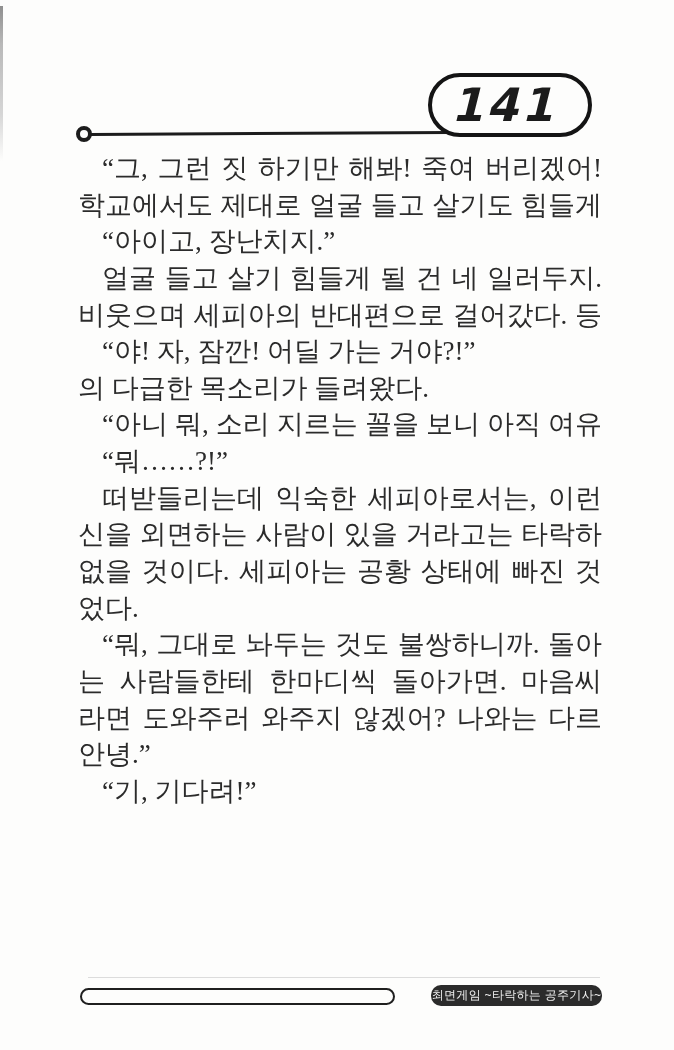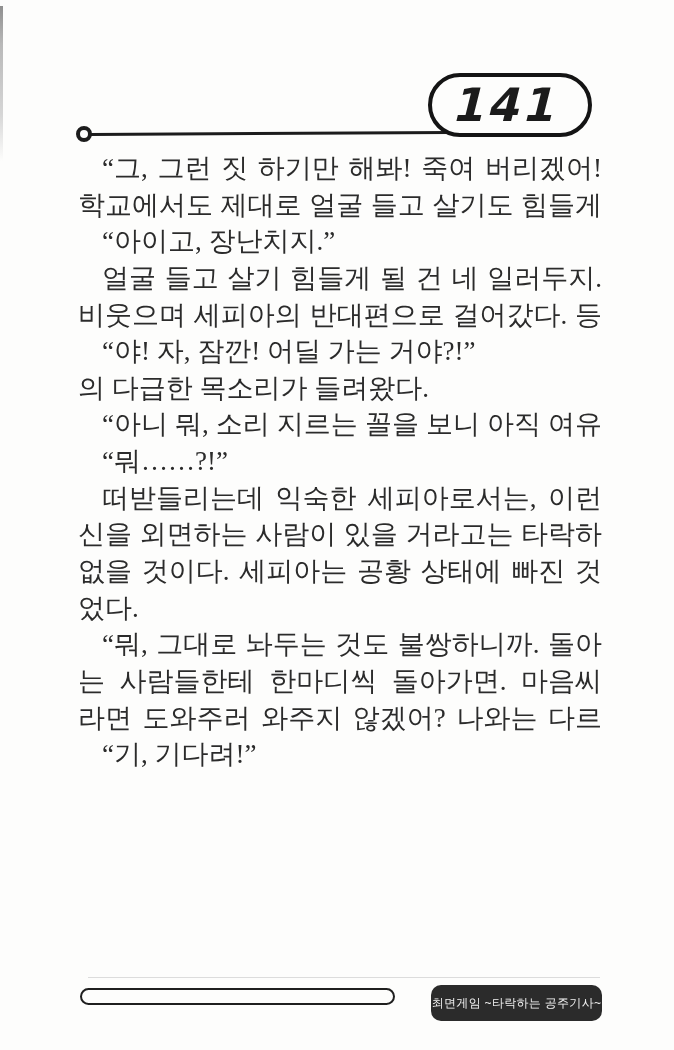--- a/index.html
+++ b/index.html
@@ -93,21 +93,21 @@
     position: absolute;
     left: 80px; top: 988px;
     width: 311px; height: 13px;
     background: #fdfdfc;
     border: 2px solid #1f1f1f;
     border-radius: 9px;
   }
   .footer-badge {
     position: absolute;
     left: 431px; top: 985px;
-    width: 171px; height: 36px;
+    width: 171px; height: 21px;
     background: #2b2b2b;
     border-radius: 10px;
     display: flex;
     align-items: center;
     justify-content: center;
   }
   .footer-badge span {
     color: #f2f2f2;
     font-size: 12px;
     font-family: "Liberation Sans", sans-serif;
@@ -138,20 +138,21 @@
       <div class="text-line">의 다급한 목소리가 들려왔다.</div>
       <div class="text-line first full">“아니 뭐, 소리 지르는 꼴을 보니 아직 여유 있구나 싶어</div>
       <div class="text-line first">“뭐……?!”</div>
       <div class="text-line first full">떠받들리는데 익숙한 세피아로서는, 이런 처지에 있는 자</div>
       <div class="text-line full">신을 외면하는 사람이 있을 거라고는 타락하는 해본 적이</div>
       <div class="text-line full">없을 것이다. 세피아는 공황 상태에 빠진 것처럼 말을 더듬</div>
       <div class="text-line">었다.</div>
       <div class="text-line first full">“뭐, 그대로 놔두는 것도 불쌍하니까. 돌아가면 지나가</div>
       <div class="text-line full">는 사람들한테 한마디씩 돌아가면. 마음씨 좋은 사람들이</div>
       <div class="text-line full">라면 도와주러 와주지 않겠어? 나와는 다르게 말이야. 그럼</div>
+      <div class="text-line">안녕.”</div>
       <div class="text-line first">“기, 기다려!”</div>
     </div>
 
   <div class="footer-shadow-line"></div>
   <div class="footer-pill"></div>
   <div class="footer-badge">
     <span>최면게임 ~타락하는 공주기사~</span>
   </div>
 
 </div>

